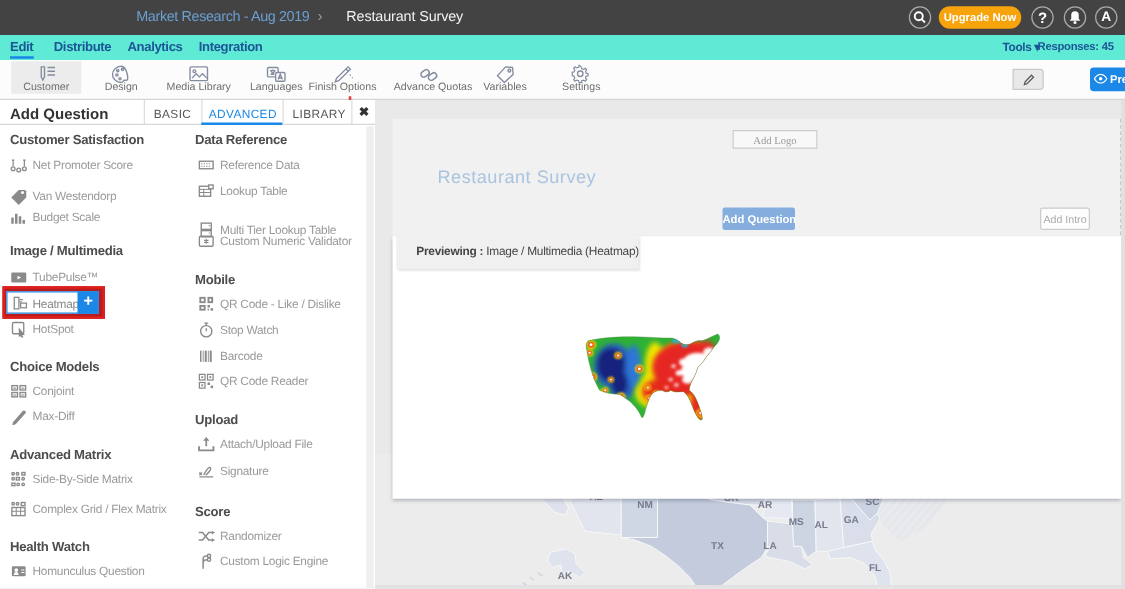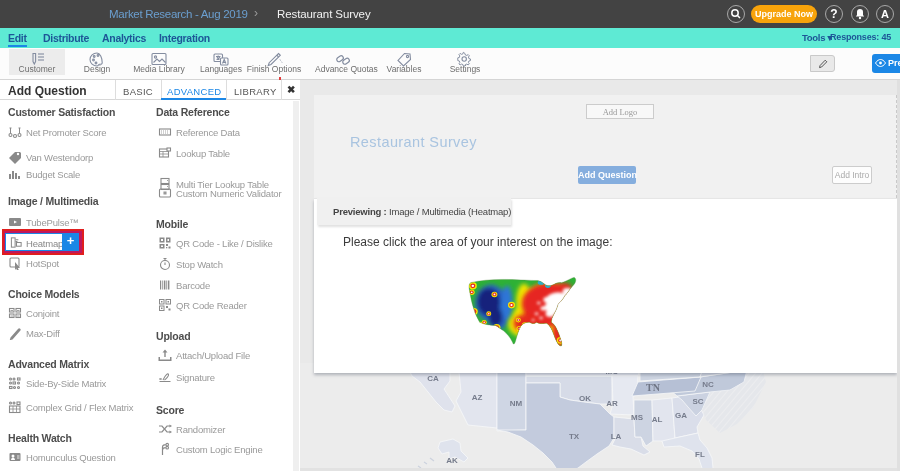--- a/index.html
+++ b/index.html
@@ -37,33 +37,33 @@
 .panel { position:absolute; left:0; top:80px; width:300px; height:391px; background:#fff; z-index:5; }
 .panel-head { position:absolute; left:0; top:0; width:300px; height:20px; border-bottom:1px solid #d8d8d8; background:#fff; }
 .panel-head .title { position:absolute; left:8px; top:3.5px; font-size:12px; font-weight:bold; color:#333; }
 .tabsep { position:absolute; top:0; width:1px; height:20px; background:#ddd; }
 .ptab { position:absolute; top:6px; font-size:9.5px; color:#555; letter-spacing:0.3px; }
 .ptab.active { color:#1b87e6; }
 .adv-underline { position:absolute; left:161px; top:18px; width:65px; height:2px; background:#1b87e6; }
 .sec { position:absolute; font-size:10.5px; font-weight:bold; color:#4d4d4d; white-space:nowrap; letter-spacing:-0.2px; }
 .item { position:absolute; font-size:9.5px; color:#999; white-space:nowrap; letter-spacing:-0.2px; }
 .item svg { position:absolute; left:-18px; top:-2px; }
-.red-box { position:absolute; left:2px; top:149px; width:82px; height:26px; border:2px solid #e01e1e; background:#be185d; }
+.red-box { position:absolute; left:2px; top:149px; width:82px; height:26px; border:2px solid #e01e1e; background:#b91c1c; }
 .hm-btn { position:absolute; left:1px; top:2px; width:74px; height:18px; border:1px solid #1b87e6; background:#fff; }
 .hm-plus { position:absolute; left:58px; top:2px; width:17px; height:18px; background:#1b87e6; color:#fff; font-size:13px; font-weight:bold; text-align:center; line-height:15px; }
 
 
 .content { position:absolute; left:300px; top:80px; width:600px; height:391px; background:#e9e9e9; overflow:hidden; }
 .mapbg { position:absolute; left:0; top:283px; width:600px; height:108px; }
 .survey-card { position:absolute; left:14px; top:15px; width:583px; height:103px; background:#f1f1f1; border-right:1px dashed #c9c9c9; }
 .addlogo { position:absolute; left:272px; top:9px; width:68px; height:15px; border:1px solid #ccc; background:#f8f8f8; color:#999; font-size:8.5px; text-align:center; line-height:14px;font-family:Liberation Serif, serif; }
 .rtitle { position:absolute; left:36px; top:39px; font-size:14.5px; color:#a9c4e0; letter-spacing:0.4px; }
 .addq { position:absolute; left:264px; top:71px; width:58px; height:18px; background:#85aede; color:#fff; font-size:9px; font-weight:bold; text-align:center; line-height:18px; border-radius:2px; white-space:nowrap; }
 .addintro { position:absolute; left:518px; top:71px; width:40px; height:18px; background:#fdfdfd; border:1px solid #ccc; color:#aaa; font-size:8.5px; text-align:center; line-height:17px; border-radius:2px; }
-.preview-panel { position:absolute; left:14px; top:119px; width:583px; height:174px; background:#fff; box-shadow:0 2px 3px rgba(60,70,90,0.35); }
+.preview-panel { position:absolute; left:14px; top:109px; width:583px; height:210px; background:#fff; box-shadow:0 2px 3px rgba(60,70,90,0.35); }
 .ptag { position:absolute; left:3px; top:-1px; width:194px; height:27px; background:#f0f0f0; box-shadow:1px 2px 2px rgba(0,0,0,0.12); font-size:9.5px; color:#444; line-height:27px; padding-left:16px; white-space:nowrap; overflow:hidden; letter-spacing:-0.2px; }
 .qtext { position:absolute; left:29px; top:36px; font-size:12px; color:#3c3c3c; white-space:nowrap; }
 .hmimg { position:absolute; left:152px; top:74px; }
 </style>
 </head>
 <body>
 
 <div class="topbar">
   <span class="crumb1">Market Research - Aug 2019</span>
   <span class="crumb-sep">›</span>
@@ -209,21 +209,20 @@
 <rect x="0" y="105" width="600" height="3" fill="#e2e2e2"></rect>
 </svg></div>
   <div class="survey-card">
     <div class="addlogo">Add Logo</div>
     <div class="rtitle">Restaurant Survey</div>
     <div class="addq">Add Question</div>
     <div class="addintro">Add Intro</div>
   </div>
   <div class="preview-panel">
     <div class="ptag"><b>Previewing :</b>&nbsp;Image / Multimedia (Heatmap)</div>
-    <div class="qtext">Please click the area of your interest on the image:</div>
     <div class="hmimg"><svg width="124" height="76" viewBox="0 0 109 71" preserveAspectRatio="none">
 <defs>
 <clipPath id="us">
               <path d="M4,9 C12,7 22,6 32,6 C46,6 54,7 63,7 C68,8 69,12 73,12 C77,12 79,8 84,9 C88,8 92,5 95,4 C98,6 96,10 93,13 C90,17 89,19 87,21 C85,25 83,27 81,29 C80,33 79,35 78,37 C76,41 75,44 75,46 C78,48 80,52 82,58 C83,62 85,66 84,68 C82,69 80,65 78,60 C76,54 74,49 71,47 C67,47 65,48 62,46 C60,48 57,47 56,46 C52,46 50,47 48,50 C46,54 45,58 44,62 C43,66 42,68 41,65 C39,60 36,57 33,54 C30,52 28,50 26,49 C21,49 16,48 12,46 C10,42 8,38 7,34 C5,28 4,22 3,16 C2,12 3,10 4,9 Z"></path>
             </clipPath>
 <filter id="b3" x="-50%" y="-50%" width="200%" height="200%">
               <feGaussianBlur stdDeviation="2"></feGaussianBlur>
             </filter>
 <filter id="b2" x="-50%" y="-50%" width="200%" height="200%">
               <feGaussianBlur stdDeviation="1.3"></feGaussianBlur>

